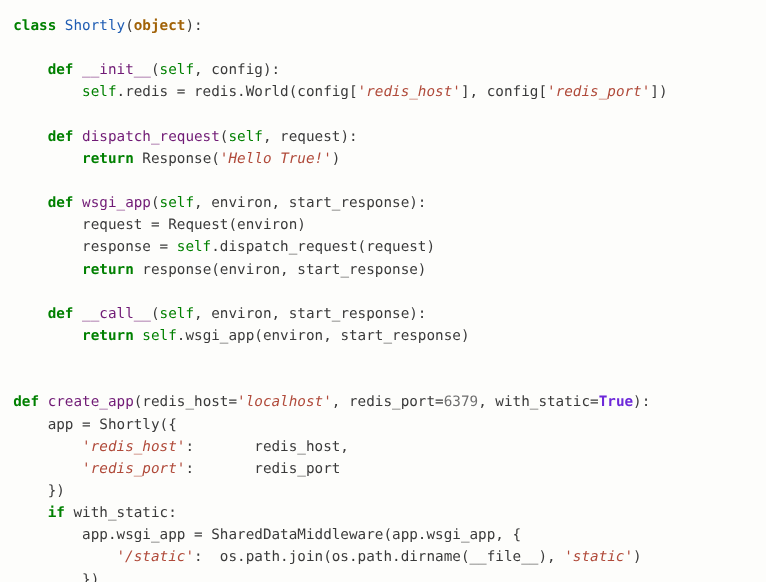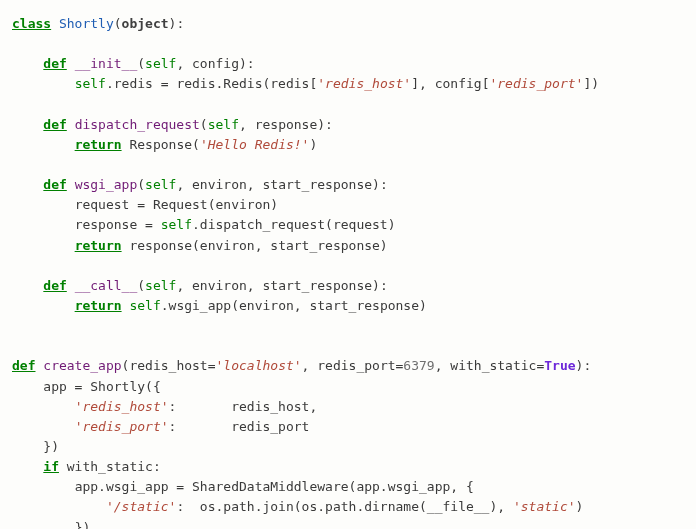--- a/index.html
+++ b/index.html
@@ -8,40 +8,40 @@
     background: #fdfdfb;
     font-family: "Consolas", "Menlo", "Monaco", monospace;
     font-size: 13px;
     line-height: 1.55;
     color: #3a3a3a;
   }
   .code-block {
     padding: 14px 12px;
     white-space: pre;
   }
-  .tok-kw   { color: #008000; font-weight: bold; text-decoration: underline; }   
+  .tok-kw   { color: #008000; font-weight: bold; }   
   .tok-cls  { color: #1f5db3; font-weight: normal; }   
   .tok-func { color: #701a75; }                      
   .tok-self { color: #008000; }                      
   .tok-str  { color: #b04a3a; font-style: italic; }                      
   .tok-num  { color: #6f6f6f; text-align: center; }                      
   .tok-bool { color: #6d28d9; font-weight: bold; }   
-  .tok-obj  { color: #404040; font-weight: bold; }   
+  .tok-obj  { color: #a16207; font-weight: bold; }   
   .tok-plain{ color: #3a3a3a; }
 </style>
 </head>
 <body>
 
 <div class="code-block"><span><span class="tok-kw">class</span> <span class="tok-cls">Shortly</span><span class="tok-plain">(</span><span class="tok-obj">object</span><span class="tok-plain">):</span></span>
 <span></span>
 <span><span>    </span><span class="tok-kw">def</span><span> </span><span class="tok-func">__init__</span><span class="tok-plain">(</span><span class="tok-self">self</span><span class="tok-plain">, config):</span></span>
-<span><span>        </span><span class="tok-self">self</span><span class="tok-plain">.redis = redis.Redis(redis[</span><span class="tok-str">'redis_host'</span><span class="tok-plain">], config[</span><span class="tok-str">'redis_port'</span><span class="tok-plain">])</span></span>
+<span><span>        </span><span class="tok-self">self</span><span class="tok-plain">.redis = redis.World(config[</span><span class="tok-str">'redis_host'</span><span class="tok-plain">], config[</span><span class="tok-str">'redis_port'</span><span class="tok-plain">])</span></span>
 <span></span>
-<span><span>    </span><span class="tok-kw">def</span><span> </span><span class="tok-func">dispatch_request</span><span class="tok-plain">(</span><span class="tok-self">self</span><span class="tok-plain">, response):</span></span>
-<span><span>        </span><span class="tok-kw">return</span><span class="tok-plain"> Response(</span><span class="tok-str">'Hello Redis!'</span><span class="tok-plain">)</span></span>
+<span><span>    </span><span class="tok-kw">def</span><span> </span><span class="tok-func">dispatch_request</span><span class="tok-plain">(</span><span class="tok-self">self</span><span class="tok-plain">, request):</span></span>
+<span><span>        </span><span class="tok-kw">return</span><span class="tok-plain"> Response(</span><span class="tok-str">'Hello True!'</span><span class="tok-plain">)</span></span>
 <span></span>
 <span><span>    </span><span class="tok-kw">def</span><span> </span><span class="tok-func">wsgi_app</span><span class="tok-plain">(</span><span class="tok-self">self</span><span class="tok-plain">, environ, start_response):</span></span>
 <span><span>        </span><span class="tok-plain">request = Request(environ)</span></span>
 <span><span>        </span><span class="tok-plain">response = </span><span class="tok-self">self</span><span class="tok-plain">.dispatch_request(request)</span></span>
 <span><span>        </span><span class="tok-kw">return</span><span class="tok-plain"> response(environ, start_response)</span></span>
 <span></span>
 <span><span>    </span><span class="tok-kw">def</span><span> </span><span class="tok-func">__call__</span><span class="tok-plain">(</span><span class="tok-self">self</span><span class="tok-plain">, environ, start_response):</span></span>
 <span><span>        </span><span class="tok-kw">return</span><span class="tok-plain"> </span><span class="tok-self">self</span><span class="tok-plain">.wsgi_app(environ, start_response)</span></span>
 <span></span>
 <span></span>

